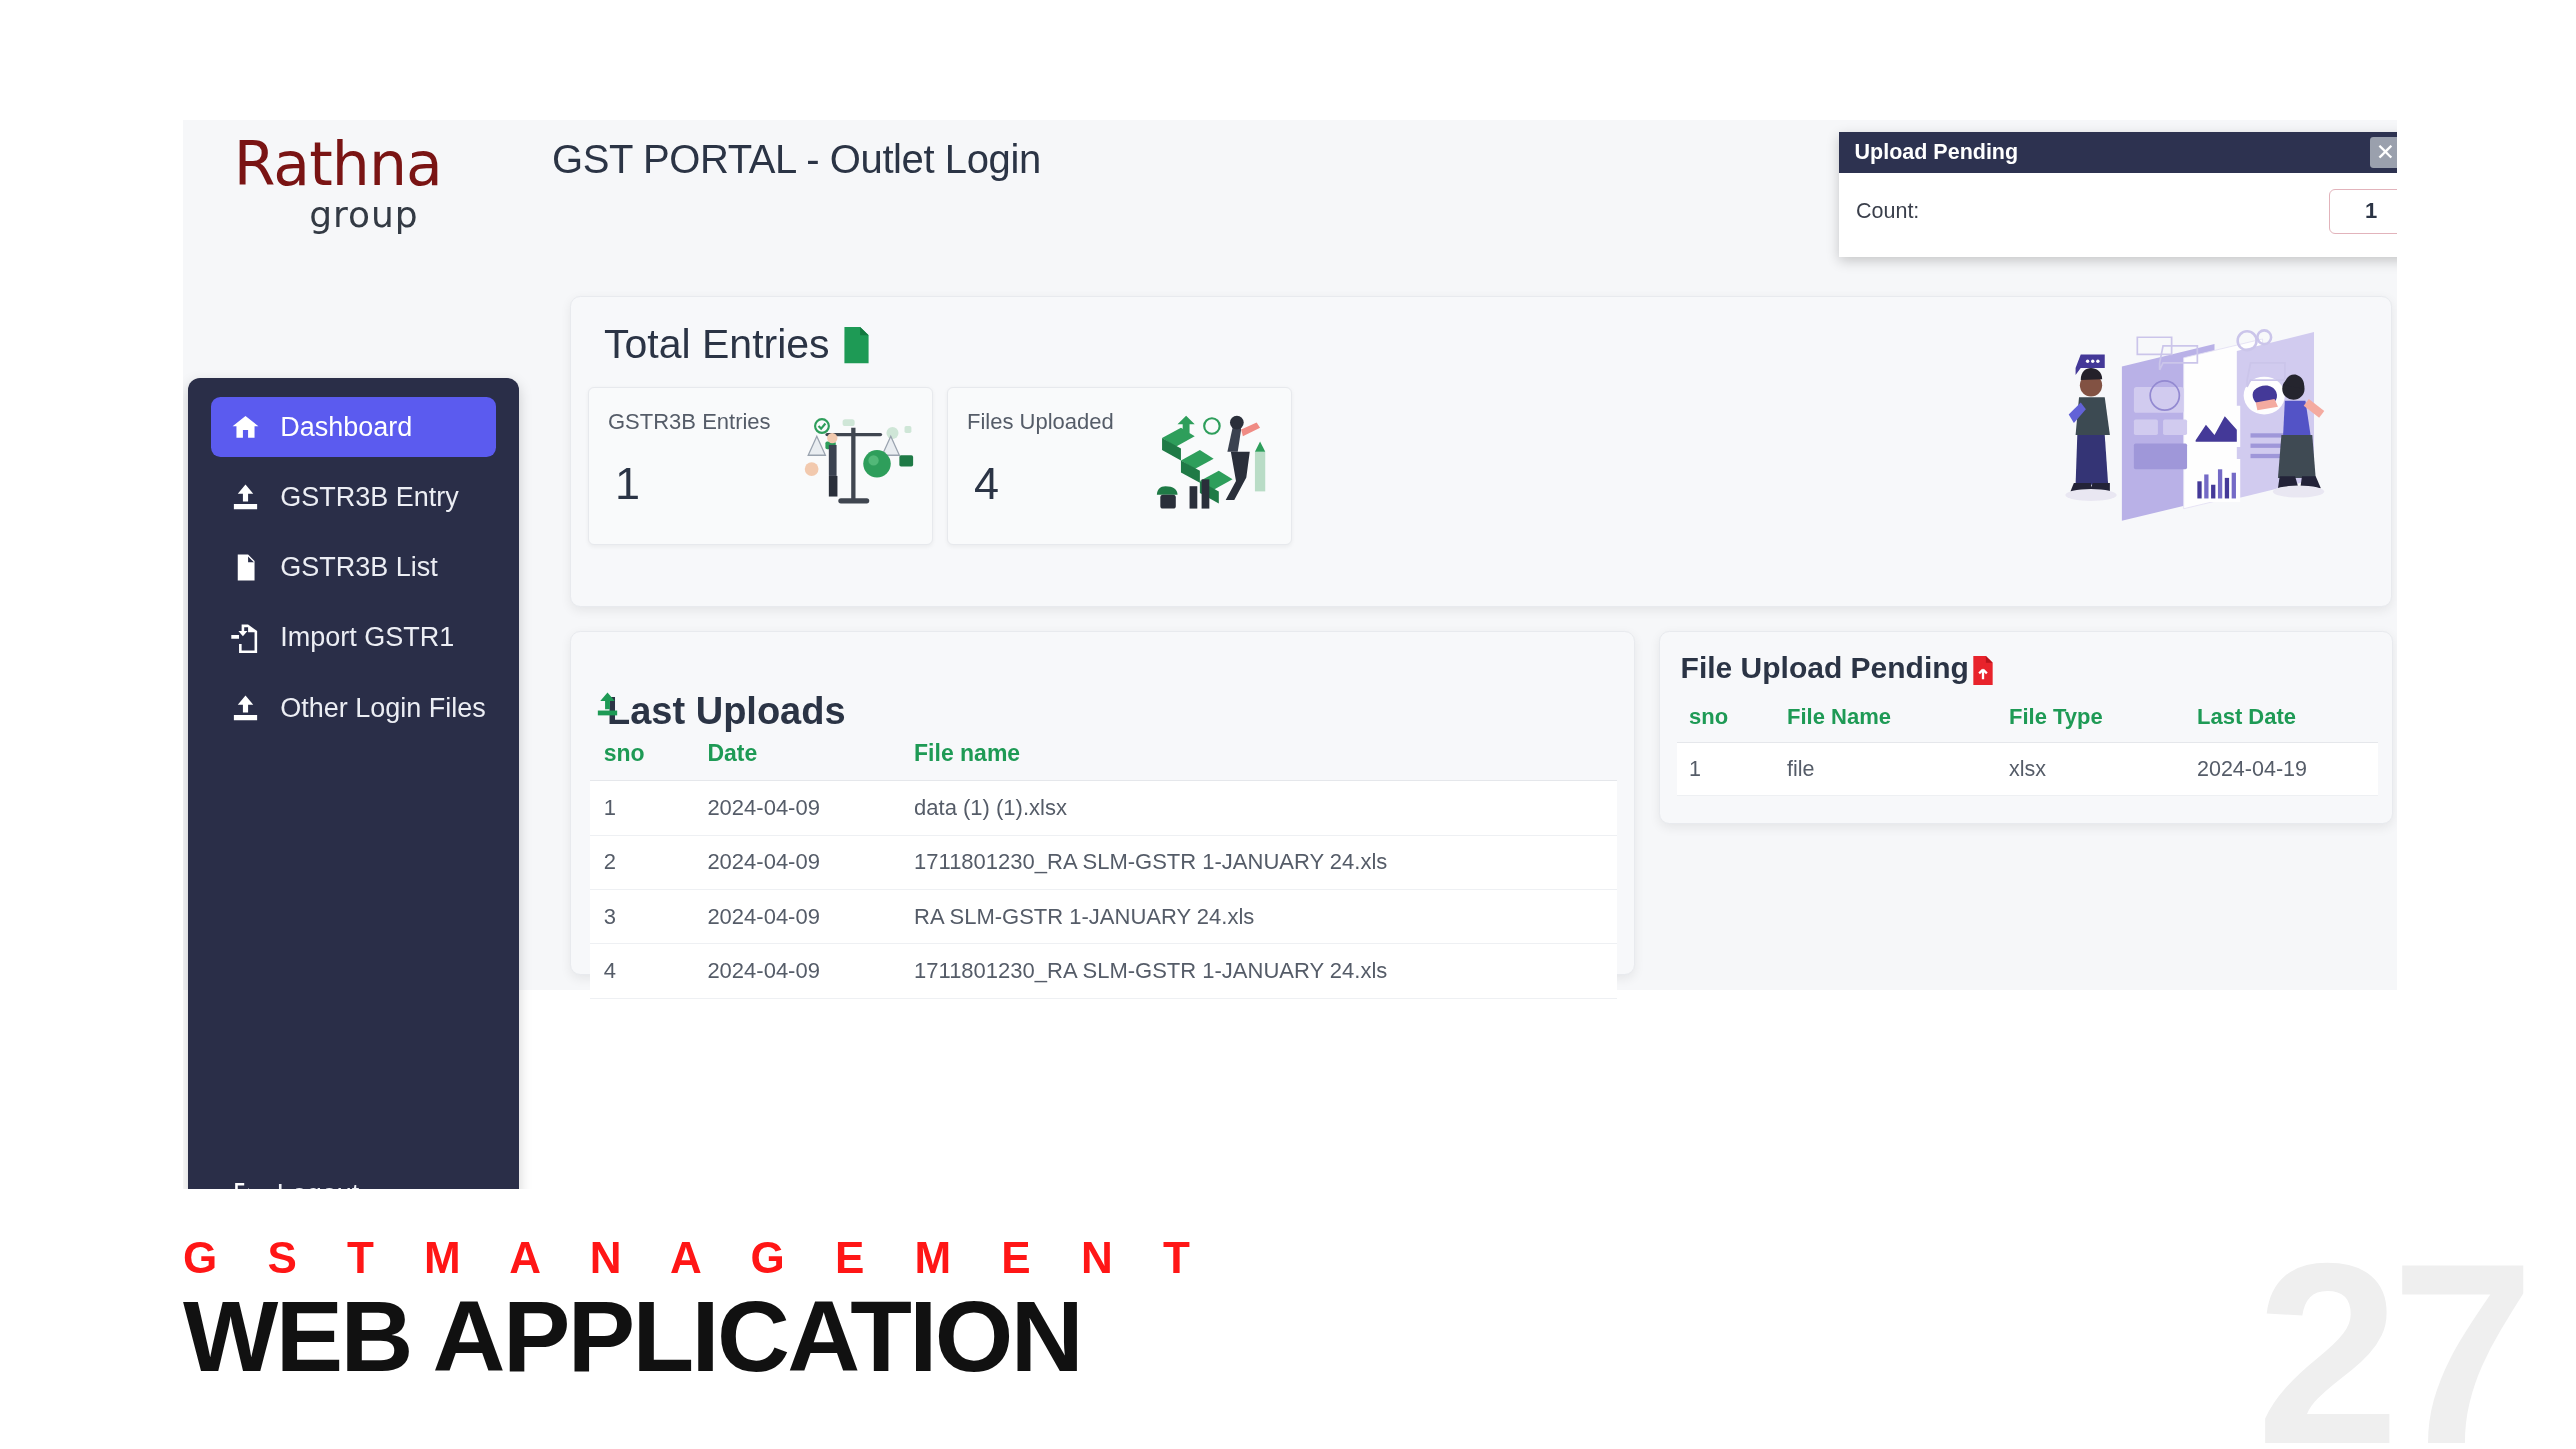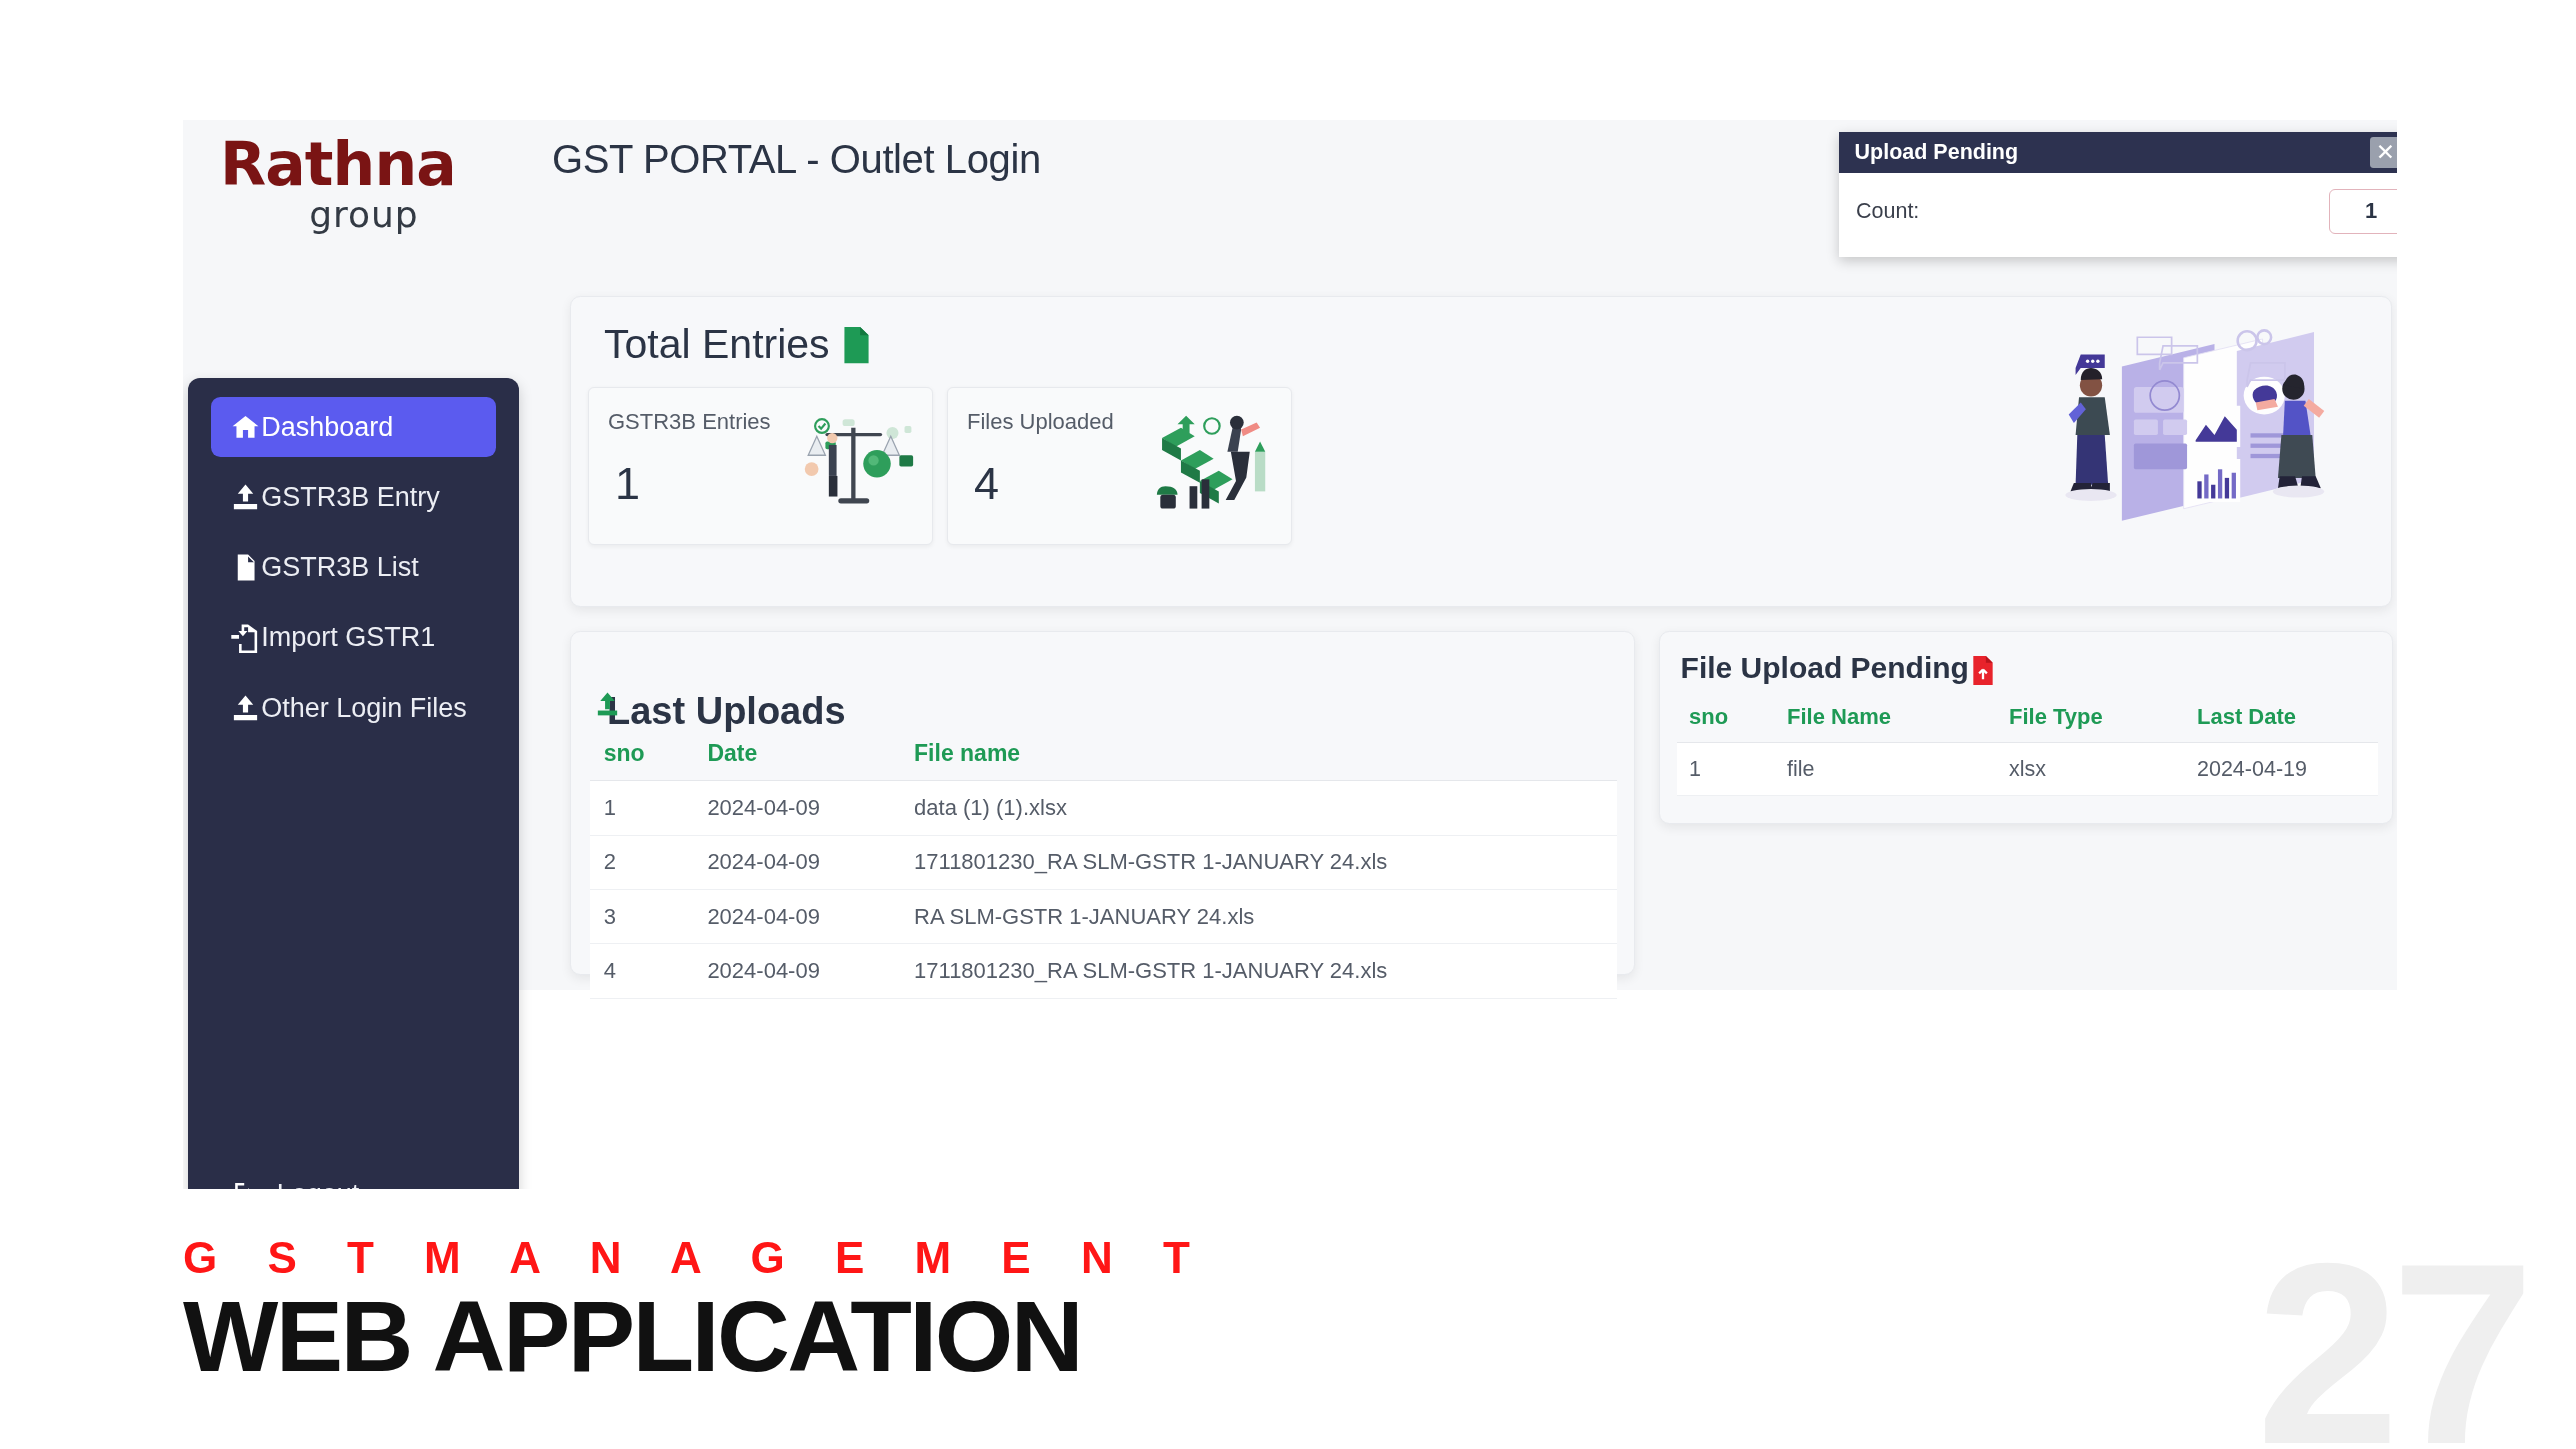--- a/index.html
+++ b/index.html
@@ -30,21 +30,21 @@
     position:absolute; left:0; top:0;
     width:2214px; height:870px;
     background:#f6f7f9;
   }
 
   
   .logo{
     position:absolute; left:6.9px; top:15.5px; width:296px; text-align:center;
   }
   .logo-main{
-    font-size:60px; font-weight:700; color:#7a1414;
+    font-size:60px; font-weight:400; color:#7a1414;
     letter-spacing:-0.9px; line-height:.95;
     font-family:"DejaVu Sans", sans-serif;
   }
   .logo-sub{
     font-size:36px; font-weight:400; color:#333a44;
     letter-spacing:0.9px; margin-top:1.7px; margin-left:52px;
     font-family:"DejaVu Sans", sans-serif;
   }
 
   
@@ -83,21 +83,21 @@
 
   
   .sidebar{
     position:absolute; left:5.2px; top:258px;
     width:331px; height:854px;
     background:#2a2e48; border-radius:12px;
     box-shadow:0 5.2px 13.7px rgba(0,0,0,.18);
     padding:19px 0 0 0; box-sizing:border-box;
   }
   .nav-item{
-    display:flex;align-items:center;
+    display:flex;align-items:center;gap:19px;
     height:60px;margin:0 23px 10.3px 23px;
     padding-left:19px;box-sizing:border-box;
     border-radius:9.4px;color:#eceef4;font-size:27px;cursor:pointer;
   }
   .nav-item.active{background:#5b5bef;color:#ffffff;}
   .nav-ico{width:31px;height:31px;flex:0 0 31px;display:flex;align-items:center;justify-content:center;}
   .nav-ico svg{width:100%;height:100%;fill:#ffffff;}
   .logout{
     position:absolute;left:23px;bottom:22px;
     display:flex;align-items:center;gap:15.5px;

